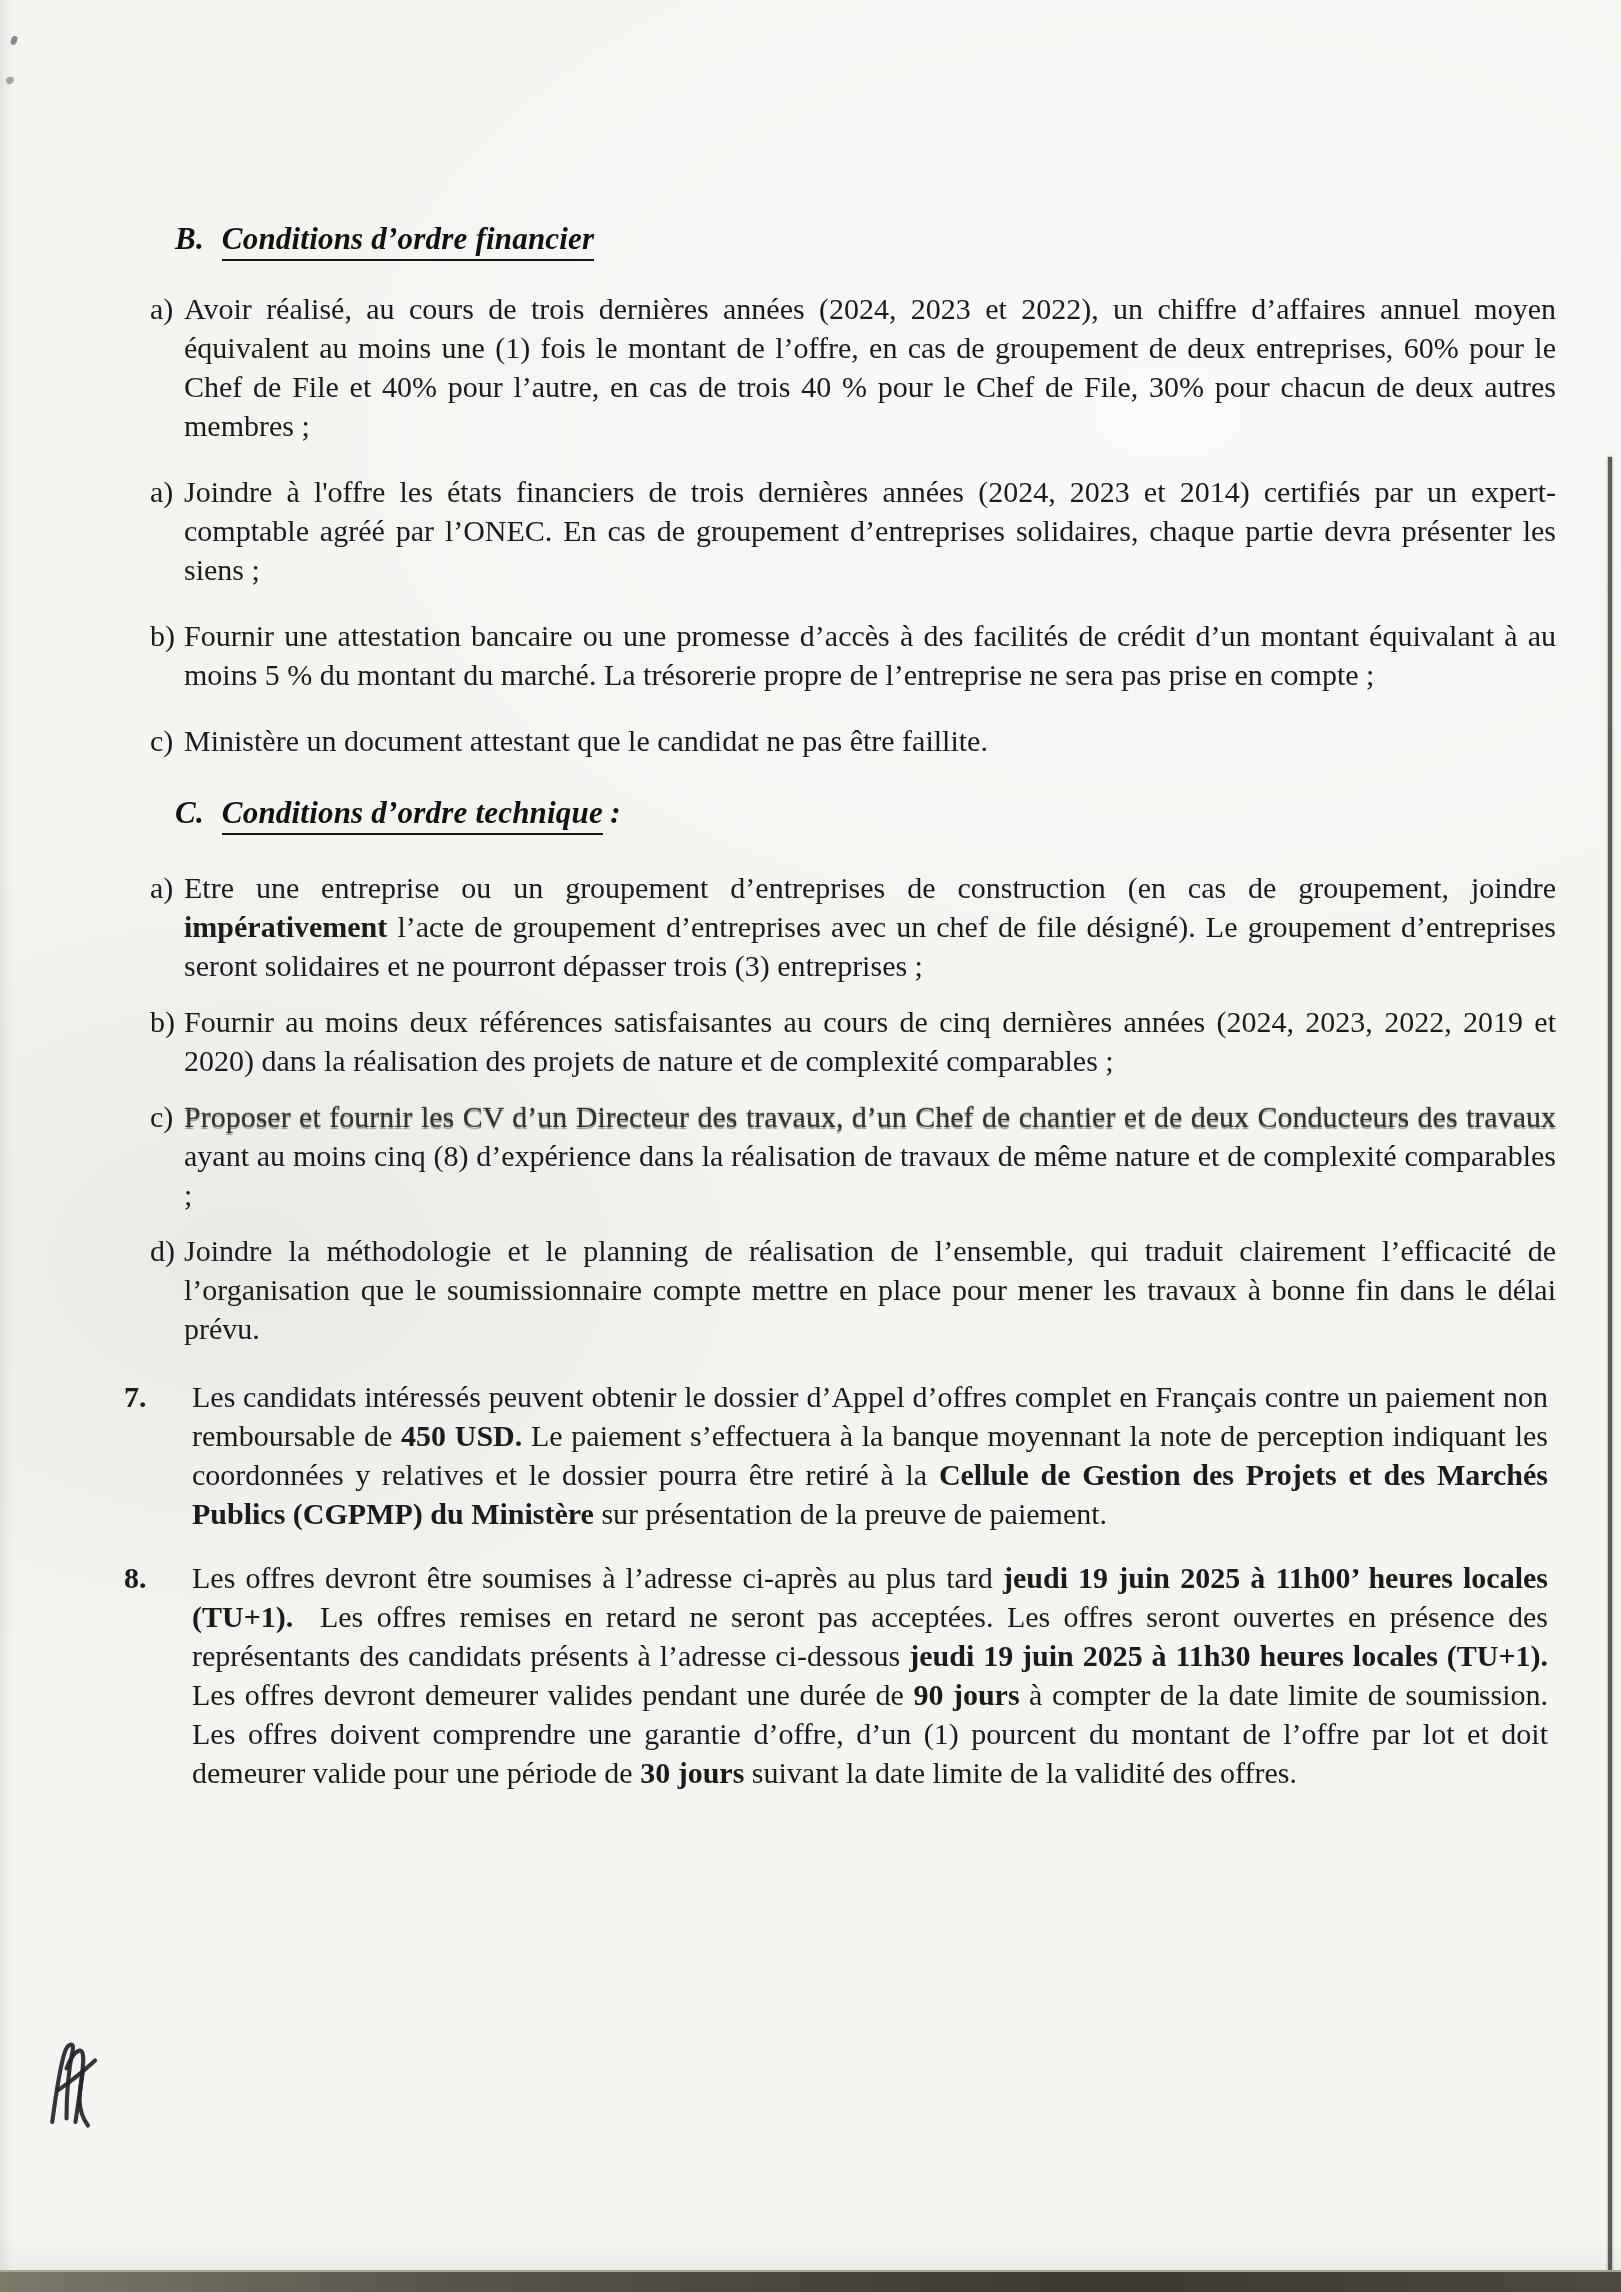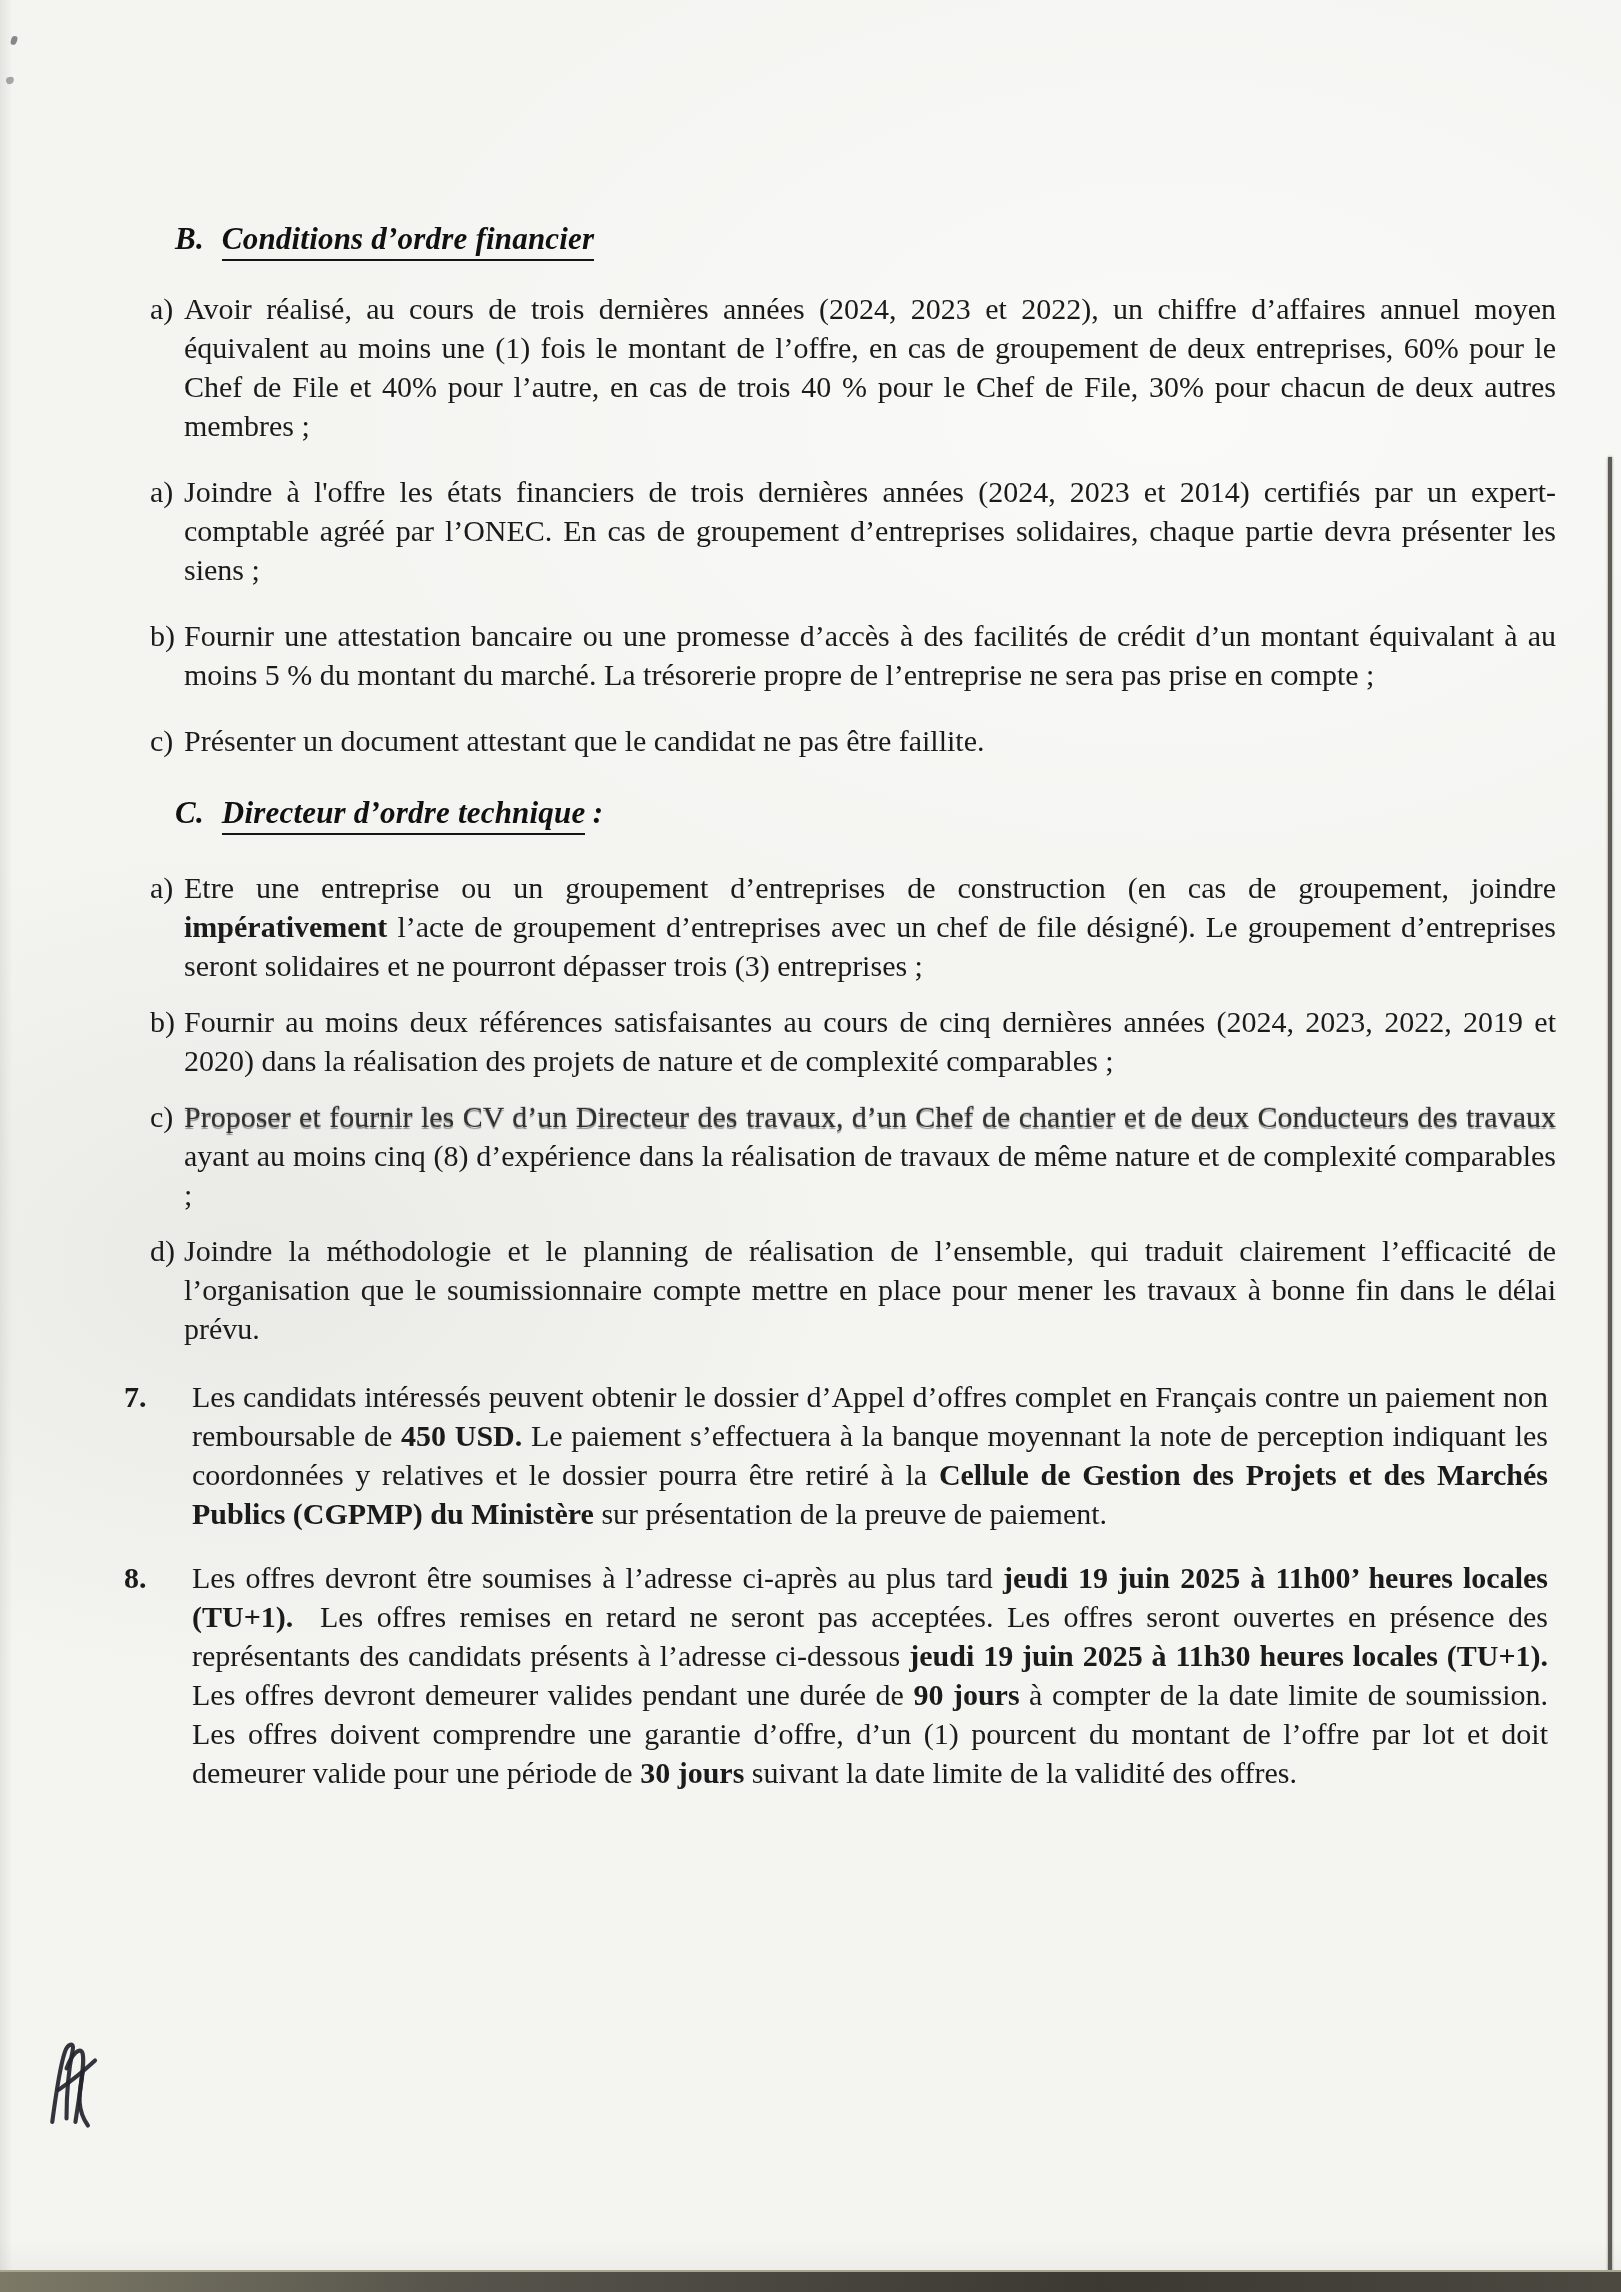--- a/index.html
+++ b/index.html
@@ -138,25 +138,25 @@
       <p>Joindre à l'offre les états financiers de trois dernières années (2024, 2023 et 2014) certifiés par un expert-comptable agréé par l’ONEC. En cas de groupement d’entreprises solidaires, chaque partie devra présenter les siens ;</p>
     </div>
 
     <div class="item">
       <span class="marker">b)</span>
       <p>Fournir une attestation bancaire ou une promesse d’accès à des facilités de crédit d’un montant équivalant à au moins 5 % du montant du marché. La trésorerie propre de l’entreprise ne sera pas prise en compte ;</p>
     </div>
 
     <div class="item last-fin">
       <span class="marker">c)</span>
-      <p>Présenter un document attestant que le candidat ne pas être faillite.</p>
+      <p>Ministère un document attestant que le candidat ne pas être faillite.</p>
     </div>
 
     <h2 class="heading h-c">
-      <span class="h-letter">C.</span><span class="h-title">Directeur d’ordre technique</span><span class="h-suffix">:</span>
+      <span class="h-letter">C.</span><span class="h-title">Conditions d’ordre technique</span><span class="h-suffix">:</span>
     </h2>
 
     <div class="item tech">
       <span class="marker">a)</span>
       <p>Etre une entreprise ou un groupement d’entreprises de construction (en cas de groupement, joindre <b>impérativement</b> l’acte de groupement d’entreprises avec un chef de file désigné). Le groupement d’entreprises seront solidaires et ne pourront dépasser trois (3) entreprises ;</p>
     </div>
 
     <div class="item tech">
       <span class="marker">b)</span>
       <p>Fournir au moins deux références satisfaisantes au cours de cinq dernières années (2024, 2023, 2022, 2019 et 2020) dans la réalisation des projets de nature et de complexité comparables ;</p>

